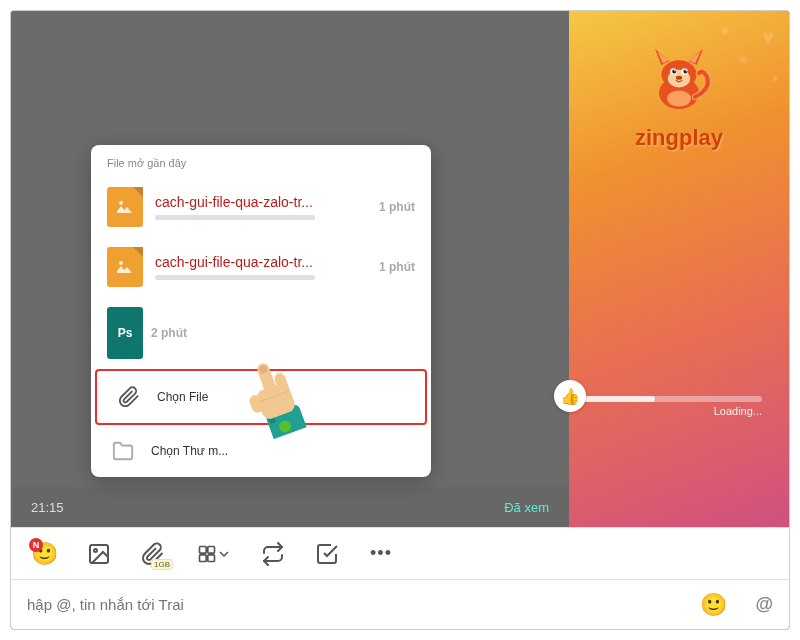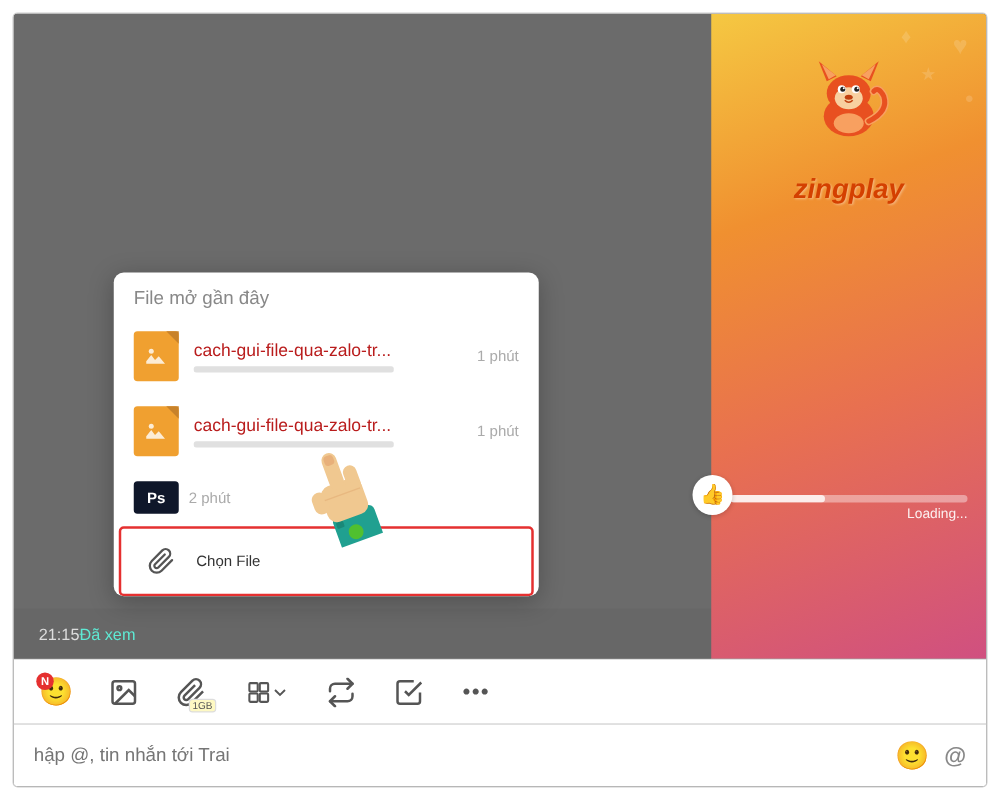--- a/index.html
+++ b/index.html
@@ -59,31 +59,30 @@
 
     .fox-svg {
       width: 80px;
       height: 80px;
     }
 
     .zingplay-text {
       color: #d44000;
       font-size: 22px;
       font-weight: bold;
-      font-style: italic;
-      margin-top: 17px;
+      margin-top: 4px;
       text-shadow: 1px 1px 2px rgba(255,255,255,0.4);
       text-align: right;
     }
 
     .loading-bar-area {
       position: absolute;
       bottom: 100px;
       left: 0;
-      right: 0;
+      right: 12px;
       padding: 10px 15px;
     }
 
     .loading-bar-bg {
       height: 6px;
       background: rgba(255,255,255,0.4);
       border-radius: 3px;
       overflow: hidden;
     }
 
@@ -120,20 +119,21 @@
     
     .message-info-bar {
       position: absolute;
       bottom: 0;
       left: 0;
       right: 0;
       height: 40px;
       background: rgba(100,100,100,0.5);
       display: flex;
       align-items: center;
+      justify-content: space-between;
       padding: 0 20px;
     }
 
     .msg-time {
       color: #ddd;
       font-size: 13px;
     }
 
     .msg-seen {
       color: #5eead4;
@@ -147,21 +147,21 @@
       left: 80px;
       width: 340px;
       background: #fff;
       border-radius: 8px;
       box-shadow: 0 4px 20px rgba(0,0,0,0.25);
       overflow: hidden;
       z-index: 10;
     }
 
     .dropdown-section-title {
-      font-size: 15px;
+      font-size: 11px;
       color: #888;
       padding: 12px 16px 8px;
       font-weight: 500;
     }
 
     .dropdown-item {
       display: flex;
       align-items: center;
       padding: 10px 16px;
       cursor: pointer;
@@ -169,22 +169,22 @@
     }
 
     .dropdown-item.highlighted {
       border: 2px solid #e53030;
       border-radius: 4px;
       margin: 0 4px;
     }
 
     .file-icon-ps {
       width: 36px;
-      height: 26px;
-      background: #0f172a;
+      height: 52px;
+      background: #0f766e;
       border-radius: 3px;
       display: flex;
       align-items: center;
       justify-content: center;
       color: #fff;
       font-size: 12px;
       font-weight: bold;
       flex-shrink: 0;
     }
 
@@ -256,20 +256,21 @@
       border-radius: 2px;
       margin-top: 5px;
       width: 160px;
     }
 
     .file-time {
       font-size: 12px;
       color: #aaa;
       margin-left: 8px;
       white-space: nowrap;
+      font-weight: bold;
     }
 
     .action-label {
       font-size: 12px;
       color: #333;
       margin-left: 12px;
     }
 
     
     .bottom-toolbar {
@@ -329,21 +330,21 @@
     }
 
     
     .input-bar {
       height: 50px;
       background: #fff;
       border-top: 1px solid #e0e0e0;
       display: flex;
       align-items: center;
       padding: 0 16px;
-      gap: 12px;
+      gap: 28px;
     }
 
     .text-input {
       flex: 1;
       border: none;
       outline: none;
       font-size: 15px;
       color: #aaa;
       background: transparent;
     }
@@ -432,20 +433,28 @@
 
         <div class="dropdown-item highlighted">
           <div class="file-icon-clip">
             <svg width="22" height="22" viewBox="0 0 24 24" fill="none" stroke="#555" stroke-width="2" stroke-linecap="round" stroke-linejoin="round">
               <path d="M21.44 11.05l-9.19 9.19a6 6 0 0 1-8.49-8.49l9.19-9.19a4 4 0 0 1 5.66 5.66l-9.2 9.19a2 2 0 0 1-2.83-2.83l8.49-8.48"></path>
             </svg>
           </div>
           <div class="action-label">Chọn File</div>
         </div>
 
+        <div class="dropdown-item">
+          <div class="file-icon-folder">
+            <svg width="22" height="22" viewBox="0 0 24 24" fill="none" stroke="#aaa" stroke-width="2" stroke-linecap="round" stroke-linejoin="round">
+              <path d="M22 19a2 2 0 0 1-2 2H4a2 2 0 0 1-2-2V5a2 2 0 0 1 2-2h5l2 3h9a2 2 0 0 1 2 2z"></path>
+            </svg>
+          </div>
+          <div class="action-label">Chọn Thư m...</div>
+        </div>
       </div>
 
       <div class="message-info-bar">
         <span class="msg-time">21:15</span>
         <span class="msg-seen">Đã xem</span>
       </div>
     </div>
 
     <div class="right-panel">
 

